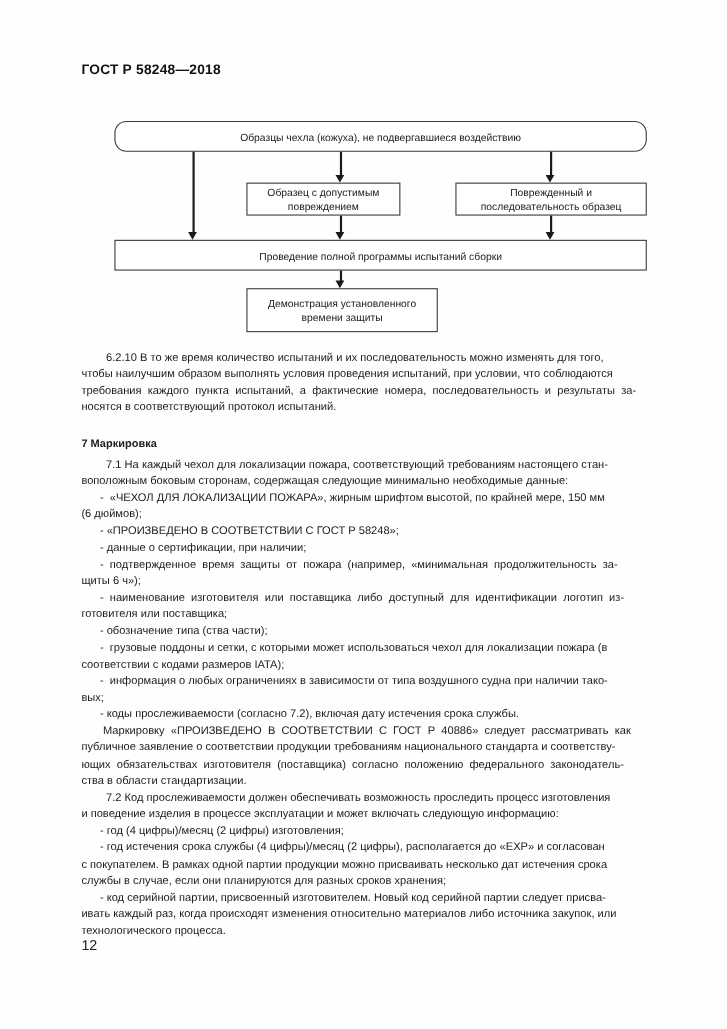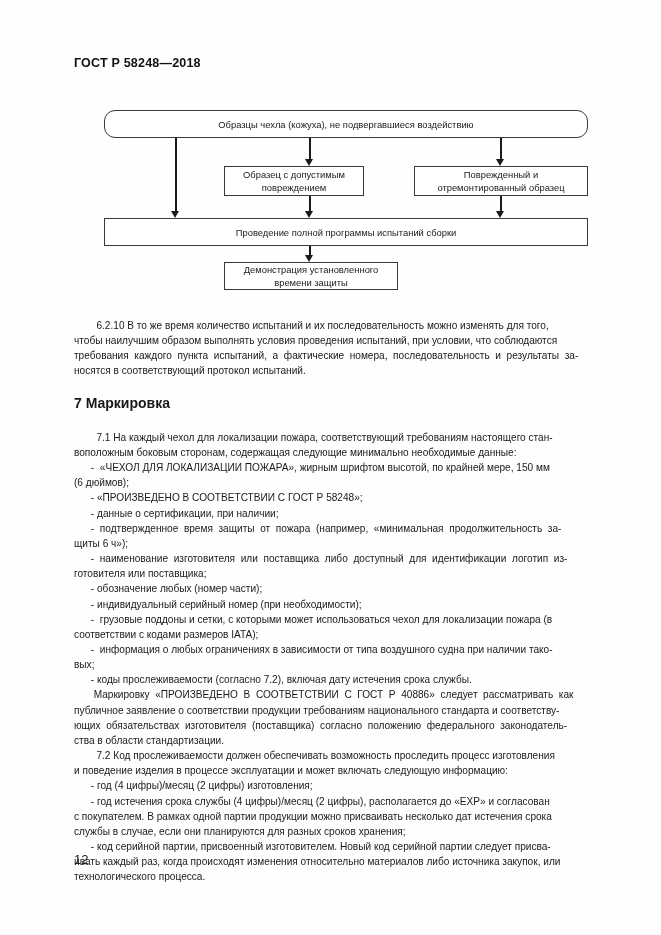--- a/index.html
+++ b/index.html
@@ -54,21 +54,21 @@
     line-height: 13px;
     color: #1a1a1a;
     padding: 2px 6px;
   }
   .fc-box span { display: block; }
 
   #box-untested   { left: 104px; top: 110px;  width: 484px; height: 28px; border-radius: 11px; }
   #box-acceptable { left: 224px; top: 166px;  width: 140px; height: 30px; }
   #box-repaired   { left: 414px; top: 166px;  width: 174px; height: 30px; text-align: center; }
   #box-fullprog   { left: 104px; top: 218px;  width: 484px; height: 28px; }
-  #box-demo       { left: 224px; top: 262px;  width: 174px; height: 28px; }
+  #box-demo       { left: 224px; top: 262px;  width: 174px; height: 40px; }
 
   .fc-arrow {
     position: absolute;
     background: #1a1a1a;
     width: 1.6px;
   }
   .fc-head {
     position: absolute;
     width: 0;
     height: 0;
@@ -85,24 +85,24 @@
     width: 518px;
     font-size: 10.1px;
     line-height: 15.15px;
     color: #191919;
   }
   .ln {
     white-space: pre;
     display: block;
   }
   .sec-head {
-    font-size: 14px;
+    font-size: 10px;
     font-weight: bold;
     margin-top: 17px;
-    margin-bottom: 19px;
+    margin-bottom: 4px;
     display: block;
   }
 
   .page-num {
     position: absolute;
     left: 74px;
     top: 852px;
     font-size: 13px;
     color: #222;
   }
@@ -123,21 +123,21 @@
     <div class="fc-box" id="box-acceptable">
       <div>
         <span>Образец с допустимым</span>
         <span>повреждением</span>
       </div>
     </div>
 
     <div class="fc-box" id="box-repaired">
       <div>
         <span>Поврежденный и</span>
-        <span>отремонтированный образец</span>
+        <span>последовательность образец</span>
       </div>
     </div>
 
     <div class="fc-box" id="box-fullprog">
       <span>Проведение полной программы испытаний сборки</span>
     </div>
 
     <div class="fc-box" id="box-demo">
       <div>
         <span>Демонстрация установленного</span>
@@ -179,22 +179,21 @@
       <span class="ln">        7.1 На каждый чехол для локализации пожара, соответствующий требованиям настоящего стан-</span>
       <span class="ln">воположным боковым сторонам, содержащая следующие минимально необходимые данные:</span>
       <span class="ln">      -  «ЧЕХОЛ ДЛЯ ЛОКАЛИЗАЦИИ ПОЖАРА», жирным шрифтом высотой, по крайней мере, 150 мм</span>
       <span class="ln">(6 дюймов);</span>
       <span class="ln">      - «ПРОИЗВЕДЕНО В СООТВЕТСТВИИ С ГОСТ Р 58248»;</span>
       <span class="ln">      - данные о сертификации, при наличии;</span>
       <span class="ln">      -  подтвержденное  время  защиты  от  пожара  (например,  «минимальная  продолжительность  за-</span>
       <span class="ln">щиты 6 ч»);</span>
       <span class="ln">      -  наименование  изготовителя  или  поставщика  либо  доступный  для  идентификации  логотип  из-</span>
       <span class="ln">готовителя или поставщика;</span>
-      <span class="ln">      - обозначение любых (номер части);</span>
-      <span class="ln">      - индивидуальный серийный номер (при необходимости);</span>
+      <span class="ln">      - обозначение типа (ства части);</span>
       <span class="ln">      -  грузовые поддоны и сетки, с которыми может использоваться чехол для локализации пожара (в</span>
       <span class="ln">соответствии с кодами размеров IATA);</span>
       <span class="ln">      -  информация о любых ограничениях в зависимости от типа воздушного судна при наличии тако-</span>
       <span class="ln">вых;</span>
       <span class="ln">      - коды прослеживаемости (согласно 7.2), включая дату истечения срока службы.</span>
       <span class="ln">       Маркировку  «ПРОИЗВЕДЕНО  В  СООТВЕТСТВИИ  С  ГОСТ  Р  40886»  следует  рассматривать  как</span>
       <span class="ln">публичное заявление о соответствии продукции требованиям национального стандарта и соответству-</span>
       <span class="ln">ющих  обязательствах  изготовителя  (поставщика)  согласно  положению  федерального  законодатель-</span>
       <span class="ln">ства в области стандартизации.</span>
     </div>

